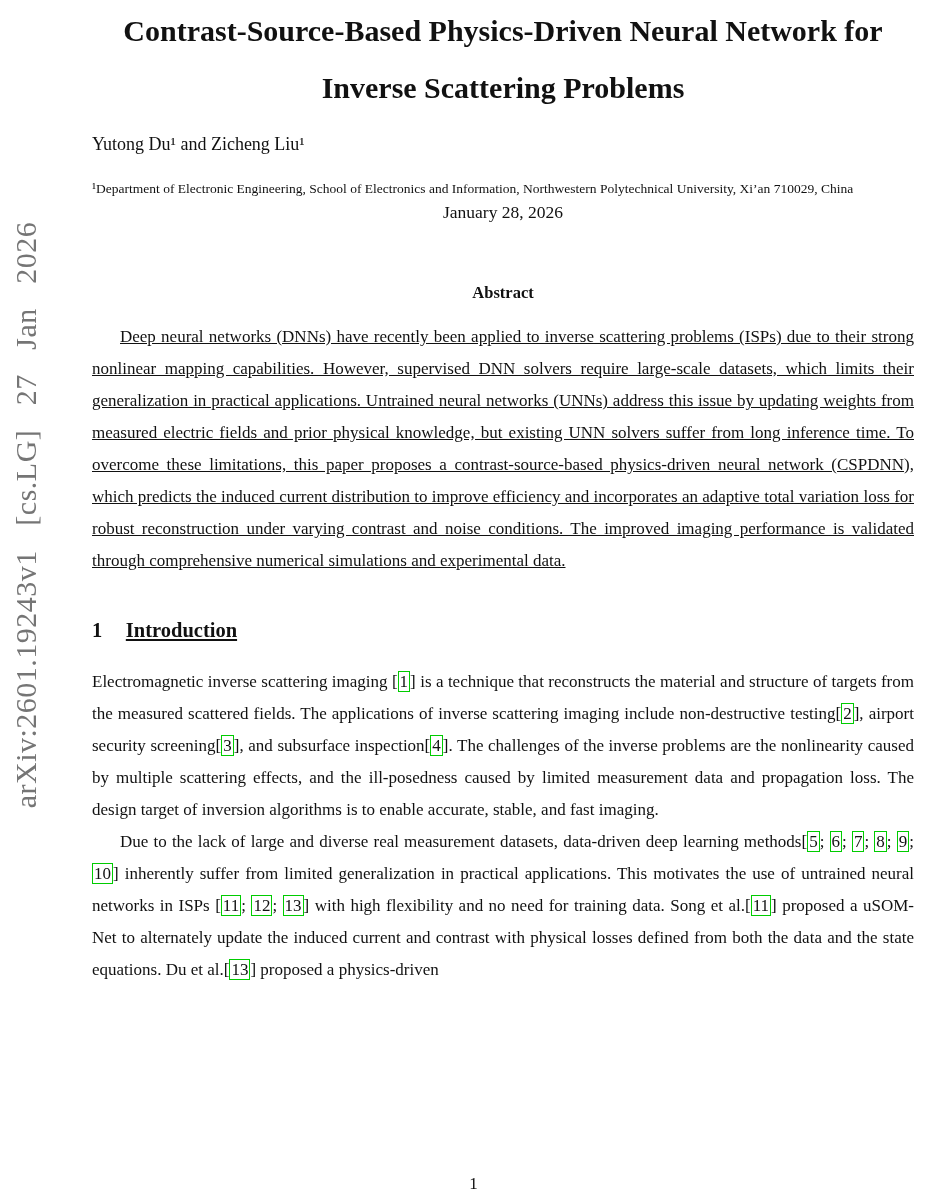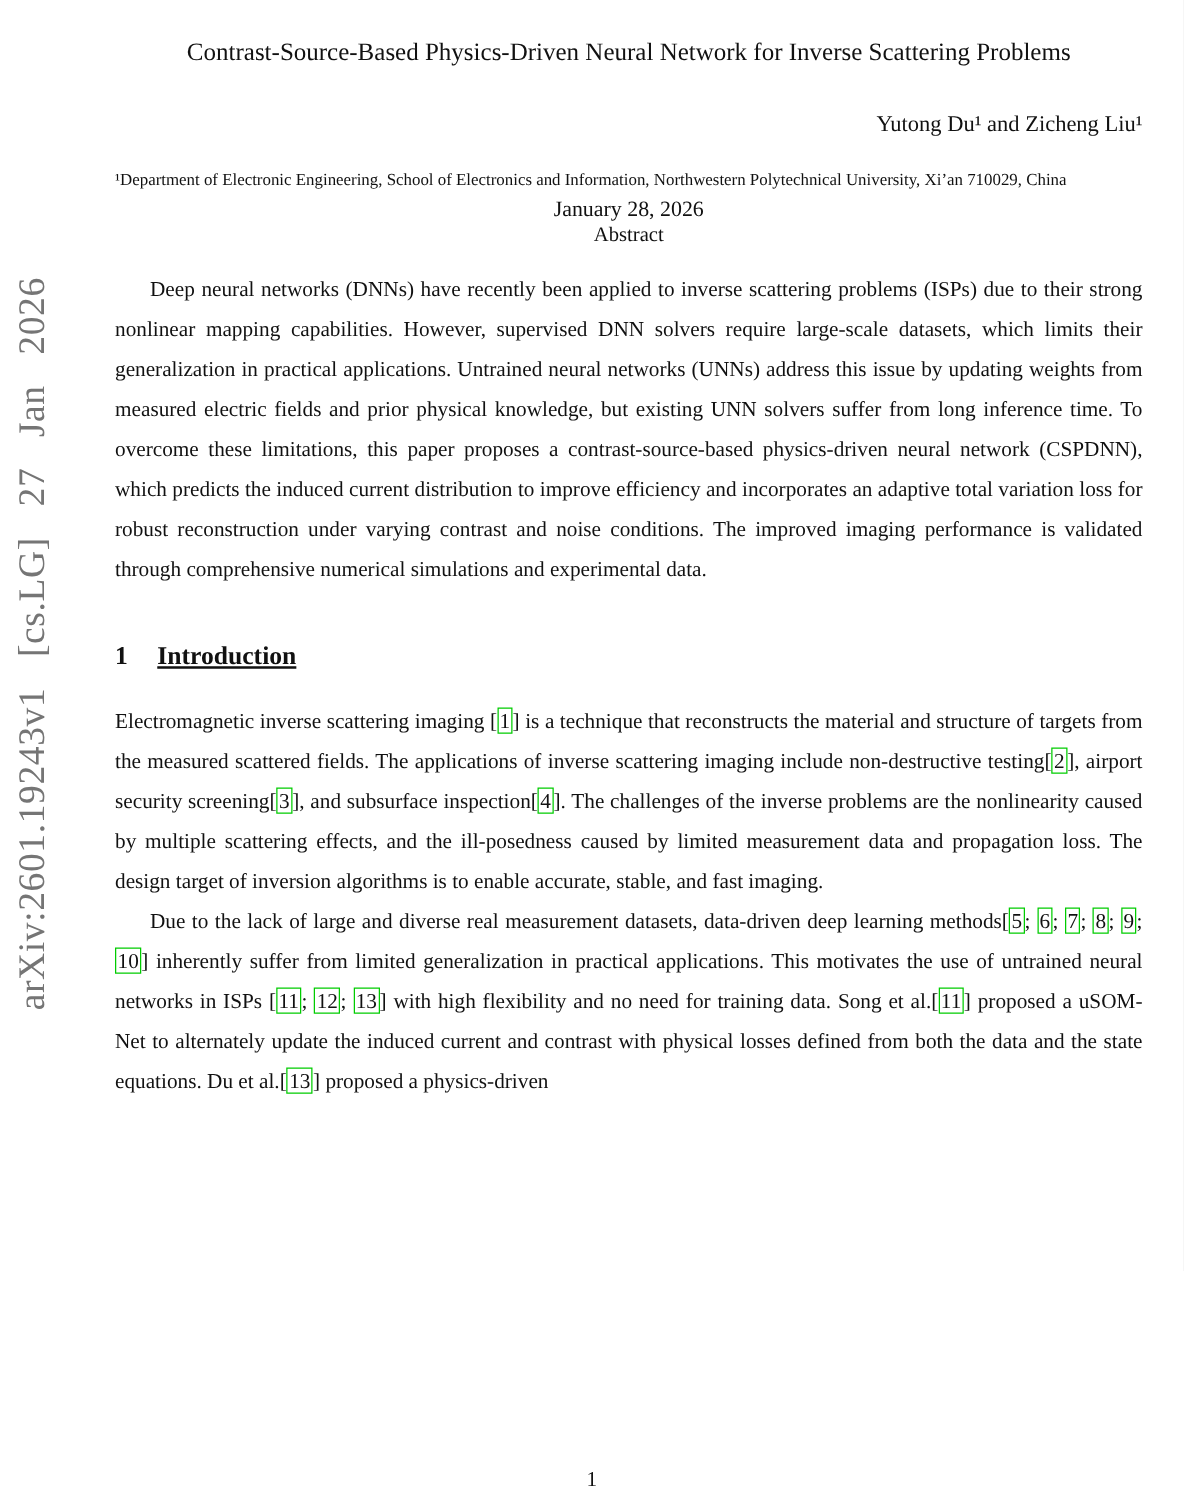--- a/index.html
+++ b/index.html
@@ -25,53 +25,55 @@
     word-spacing: 0.55em;
     color: var(--watermark-color, #757575);
   }
   .content {
     position: absolute;
     left: 92px;
     top: 0;
     width: 822px;
   }
   .paper-title {
-    padding-top: 14px;
+    padding-top: 2px;
     text-align: center;
-    font-size: 20px;
+    font-size: 30px;
     line-height: 57px;
-    font-weight: 400;
+    font-weight: 700;
   }
   .authors {
     margin-top: 16px;
-    text-align: right;
+    text-align: left;
     font-size: 18px;
     line-height: 24px;
   }
   .affiliation {
     margin-top: 20px;
     text-align: left;
     font-size: 13.5px;
     line-height: 26px;
   }
   .date {
     text-align: center;
     font-size: 17.5px;
   }
   .abstract-heading {
+    margin-top: 60px;
     text-align: center;
     font-size: 16.5px;
-    font-weight: 400;
+    font-weight: 700;
   }
   .abstract-text {
     margin-top: 18px;
     font-size: 17px;
     line-height: 32px;
     text-align: justify;
     text-indent: 28px;
+    text-decoration: underline;
   }
   .section-heading {
     margin-top: 42px;
     font-size: 20.5px;
     font-weight: 700;
     text-decoration: underline;
   }
   .section-number { display: inline-block; margin-right: 1.15em; }
   .body-par {
     font-size: 17px;

